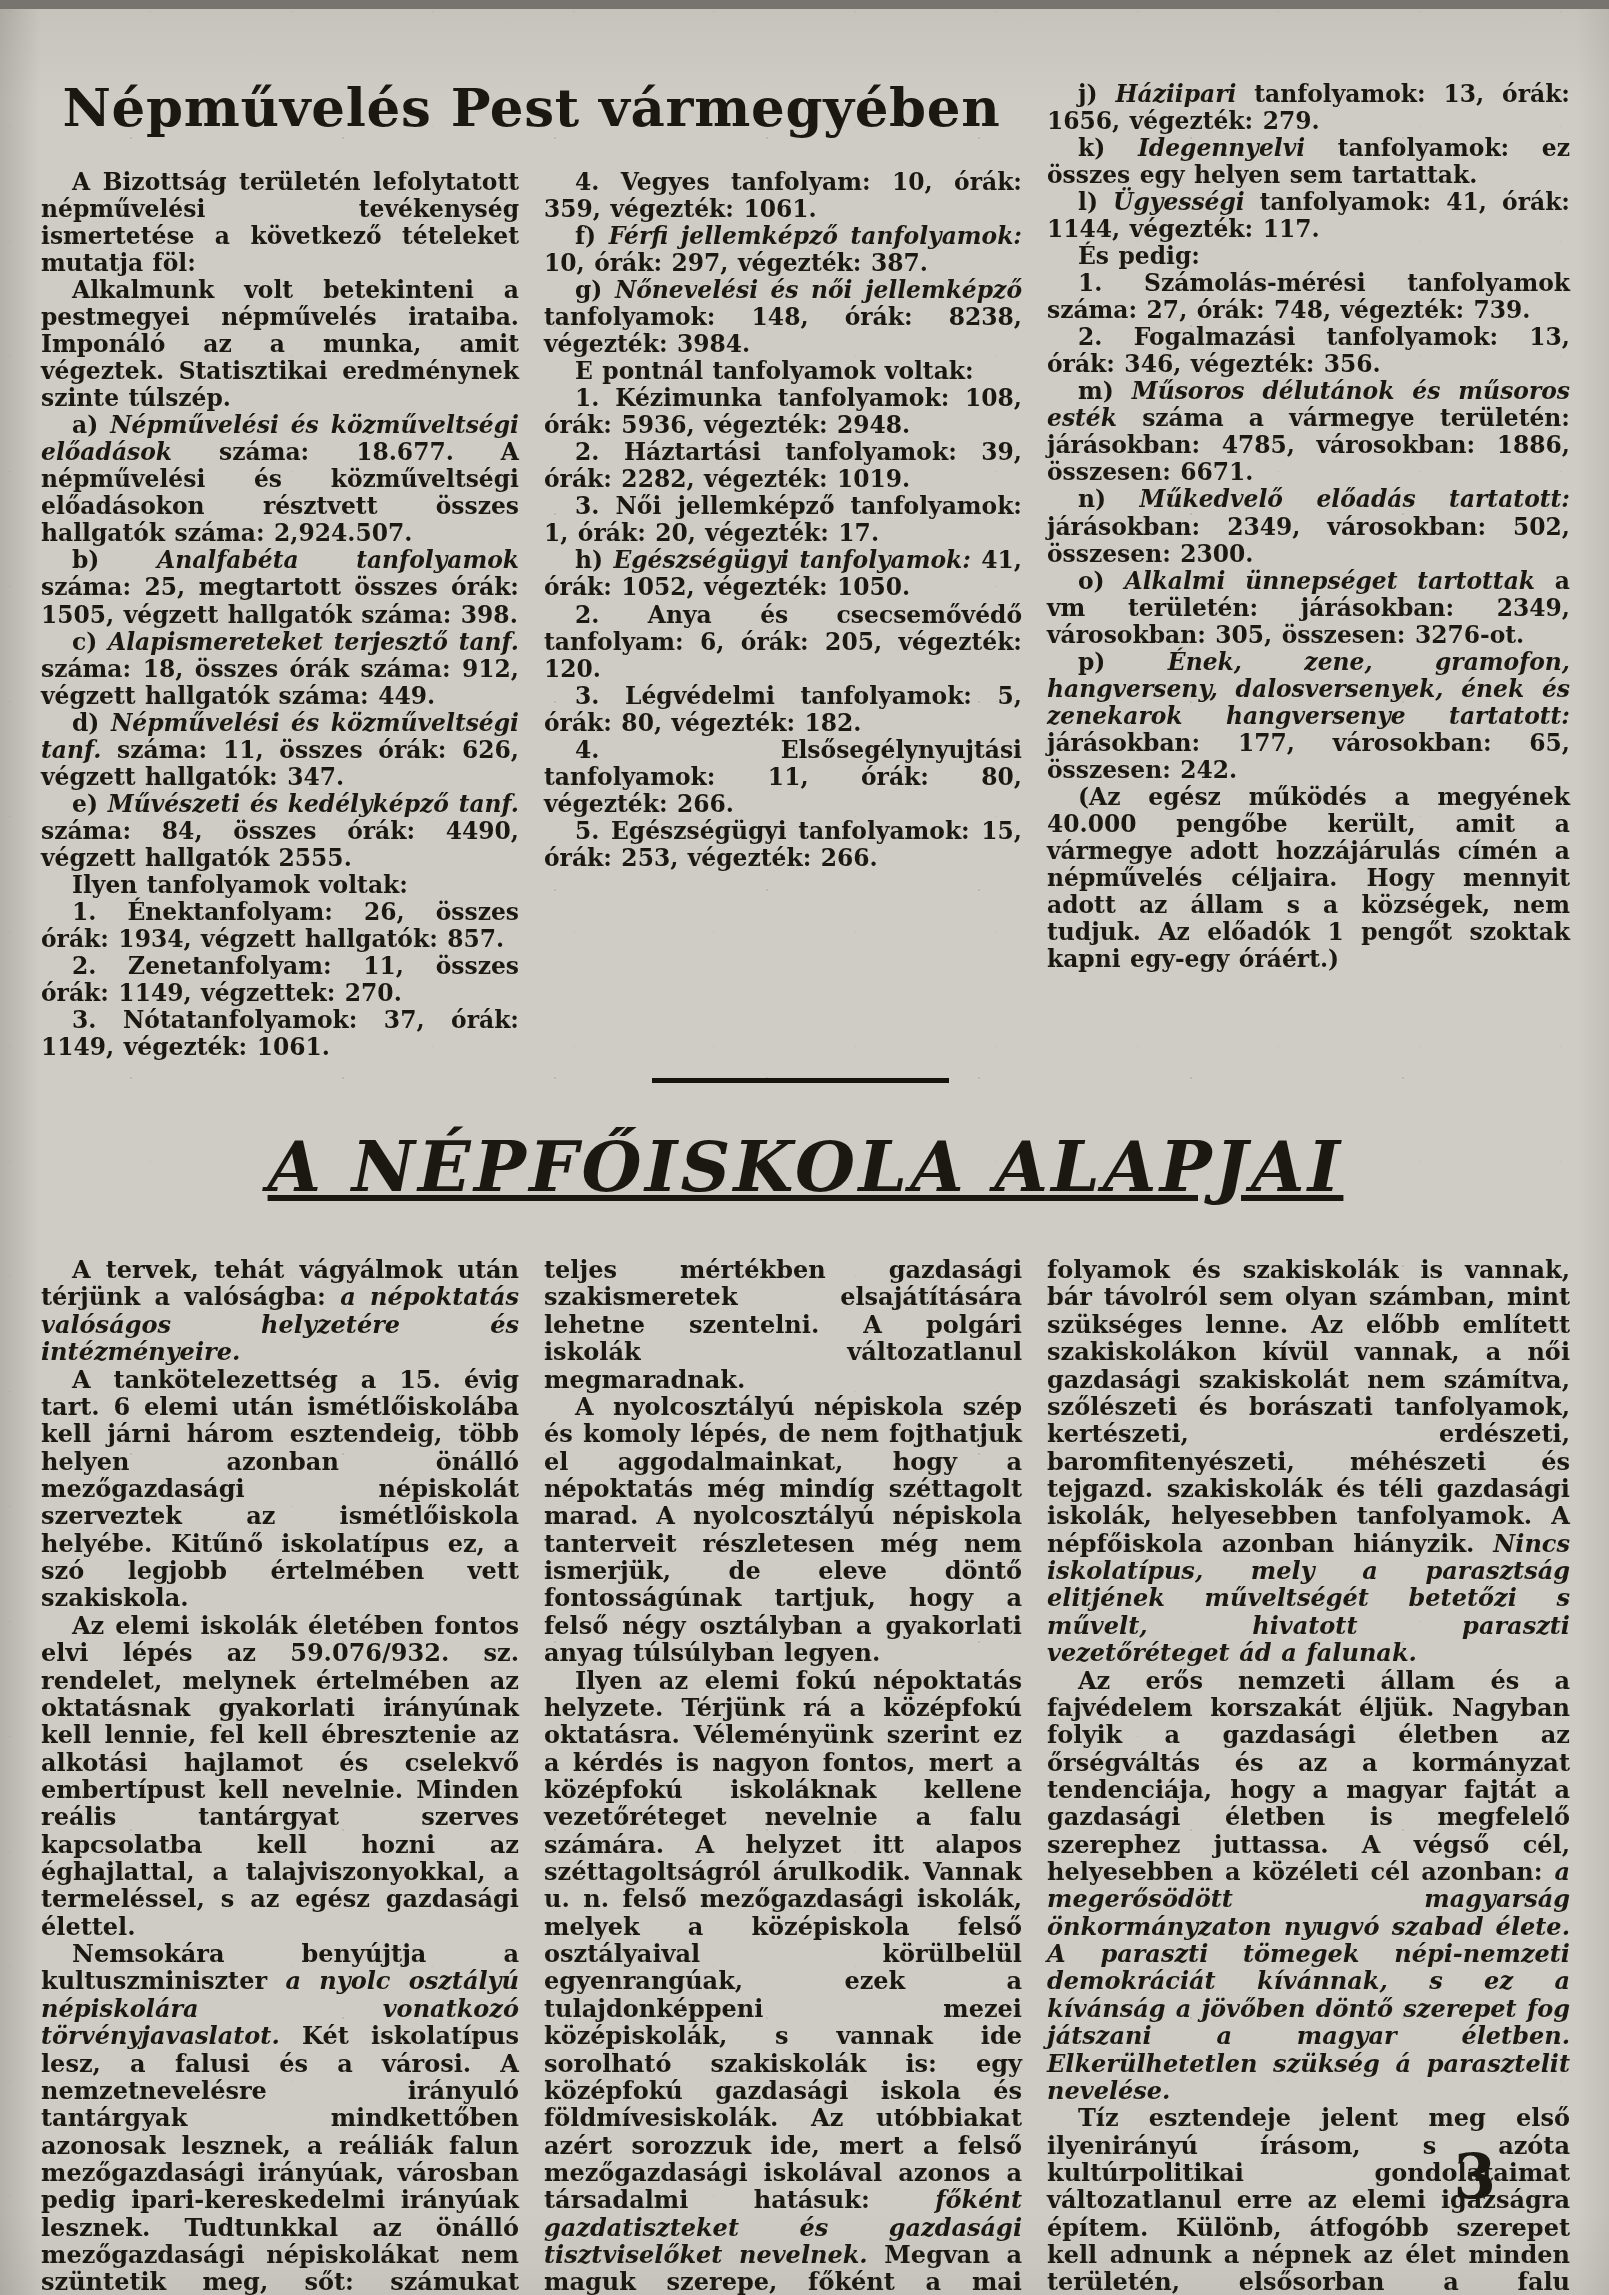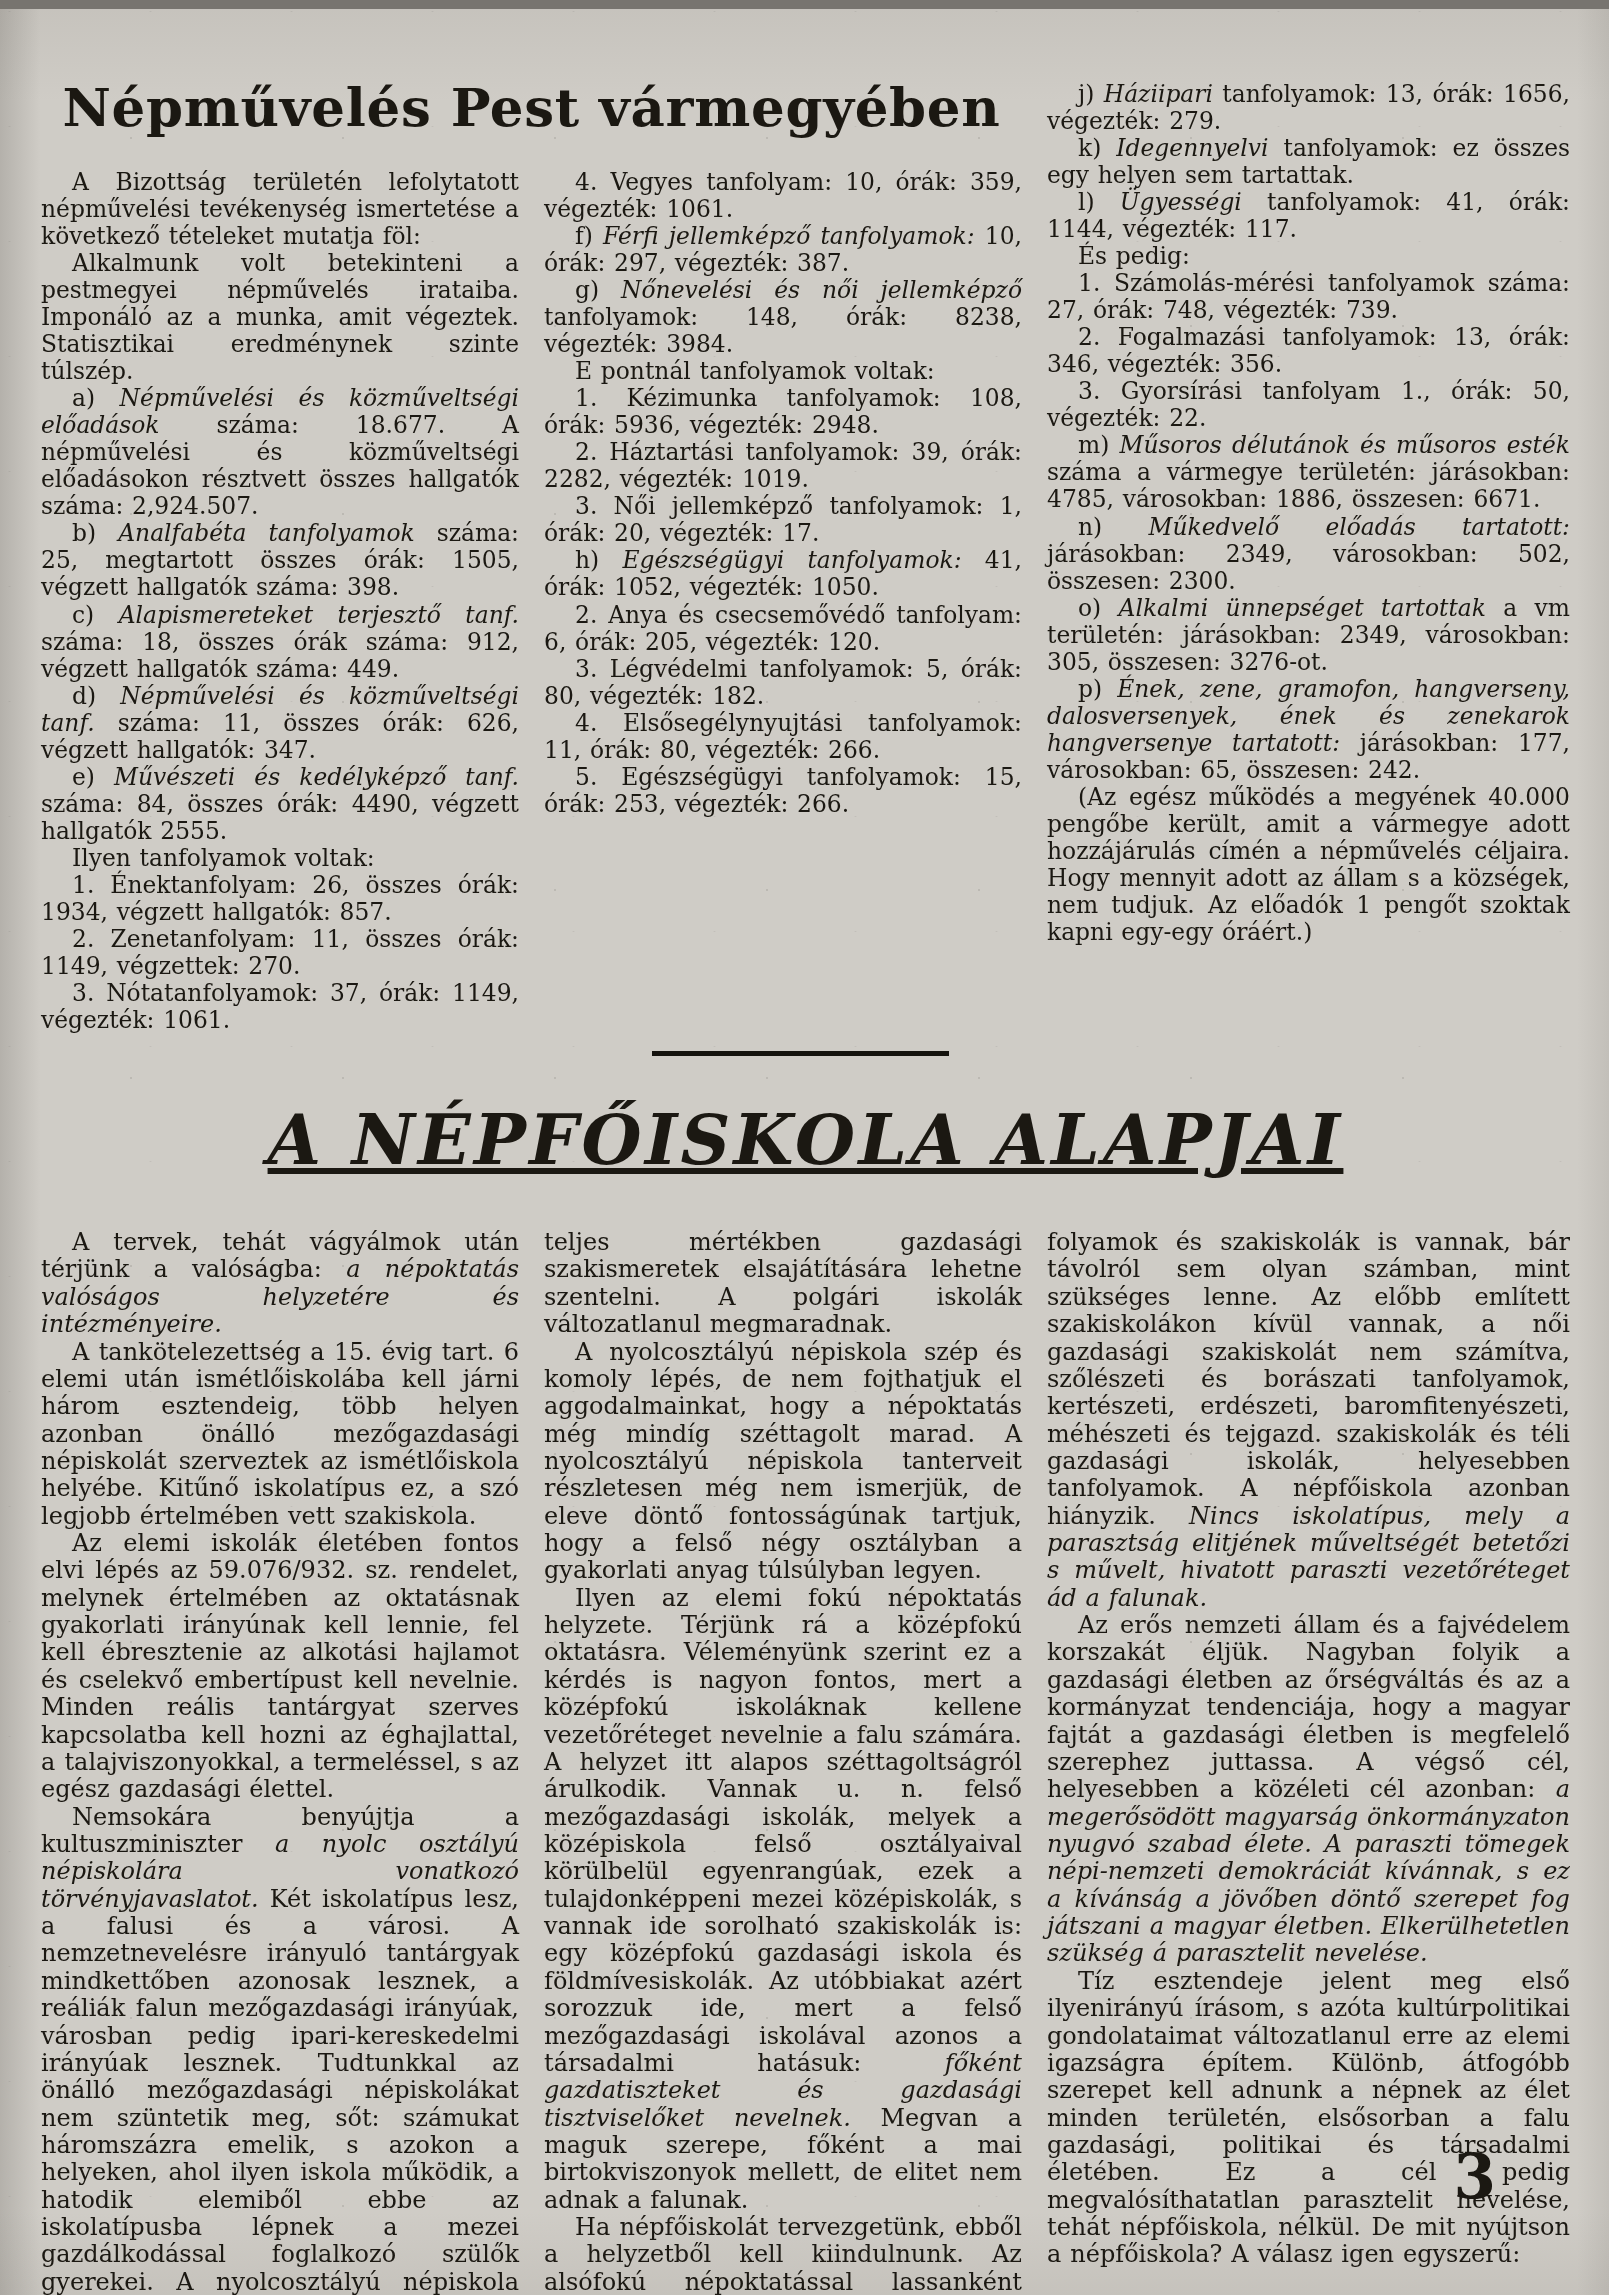--- a/index.html
+++ b/index.html
@@ -43,20 +43,21 @@
   .tcol1{grid-column:1;grid-row:2;}
   .tcol2{grid-column:2;grid-row:2;}
   .tcol3{grid-column:3;grid-row:1/3;padding-top:32px;}
   .para{
     margin:0;
     text-align:justify;
     text-indent:31px;
     font-size:23.4px;
     line-height:1.155;
     word-spacing:1.3px;
+    font-weight:bold;
   }
   .flush{text-indent:0;}
   .article2 .para{font-size:24px;line-height:1.14;}
   .rule{
     width:297px;height:4.7px;background:#15130e;
     margin:17.4px 0 0 611px;
   }
   .h2-title{
     text-align:center;
     font-size:69px;
@@ -114,21 +115,20 @@
             <p class="para"><span>4. Elsősegélynyujtási tanfolyamok: 11, órák: 80, végezték: 266.</span></p>
             <p class="para"><span>5. Egészségügyi tanfolyamok: 15, órák: 253, végezték: 266.</span></p>
           </div>
         <div class="tcol3">
             <p class="para"><span>j) </span><i>Háziipari</i><span> tanfolyamok: 13, órák: 1656, végezték: 279.</span></p>
             <p class="para"><span>k) </span><i>Idegennyelvi</i><span> tanfolyamok: ez összes egy helyen sem tartattak.</span></p>
             <p class="para"><span>l) </span><i>Ügyességi</i><span> tanfolyamok: 41, órák: 1144, végezték: 117.</span></p>
             <p class="para"><span>És pedig:</span></p>
             <p class="para"><span>1. Számolás-mérési tanfolyamok száma: 27, órák: 748, végezték: 739.</span></p>
             <p class="para"><span>2. Fogalmazási tanfolyamok: 13, órák: 346, végezték: 356.</span></p>
-            <p class="para"><span>3. Gyorsírási tanfolyam 1., órák: 50, végezték: 22.</span></p>
             <p class="para"><span>m) </span><i>Műsoros délutánok és műsoros esték</i><span> száma a vármegye területén: járásokban: 4785, városokban: 1886, összesen: 6671.</span></p>
             <p class="para"><span>n) </span><i>Műkedvelő előadás tartatott:</i><span> járásokban: 2349, városokban: 502, összesen: 2300.</span></p>
             <p class="para"><span>o) </span><i>Alkalmi ünnepséget tartottak</i><span> a vm területén: járásokban: 2349, városokban: 305, összesen: 3276-ot.</span></p>
             <p class="para"><span>p) </span><i>Ének, zene, gramofon, hangverseny, dalosversenyek, ének és zenekarok hangversenye tartatott:</i><span> járásokban: 177, városokban: 65, összesen: 242.</span></p>
             <p class="para"><span>(Az egész működés a megyének 40.000 pengőbe került, amit a vármegye adott hozzájárulás címén a népművelés céljaira. Hogy mennyit adott az állam s a községek, nem tudjuk. Az előadók 1 pengőt szoktak kapni egy-egy óráért.)</span></p>
           </div>
       </div>
       <div class="rule"></div>
     </section>
 

